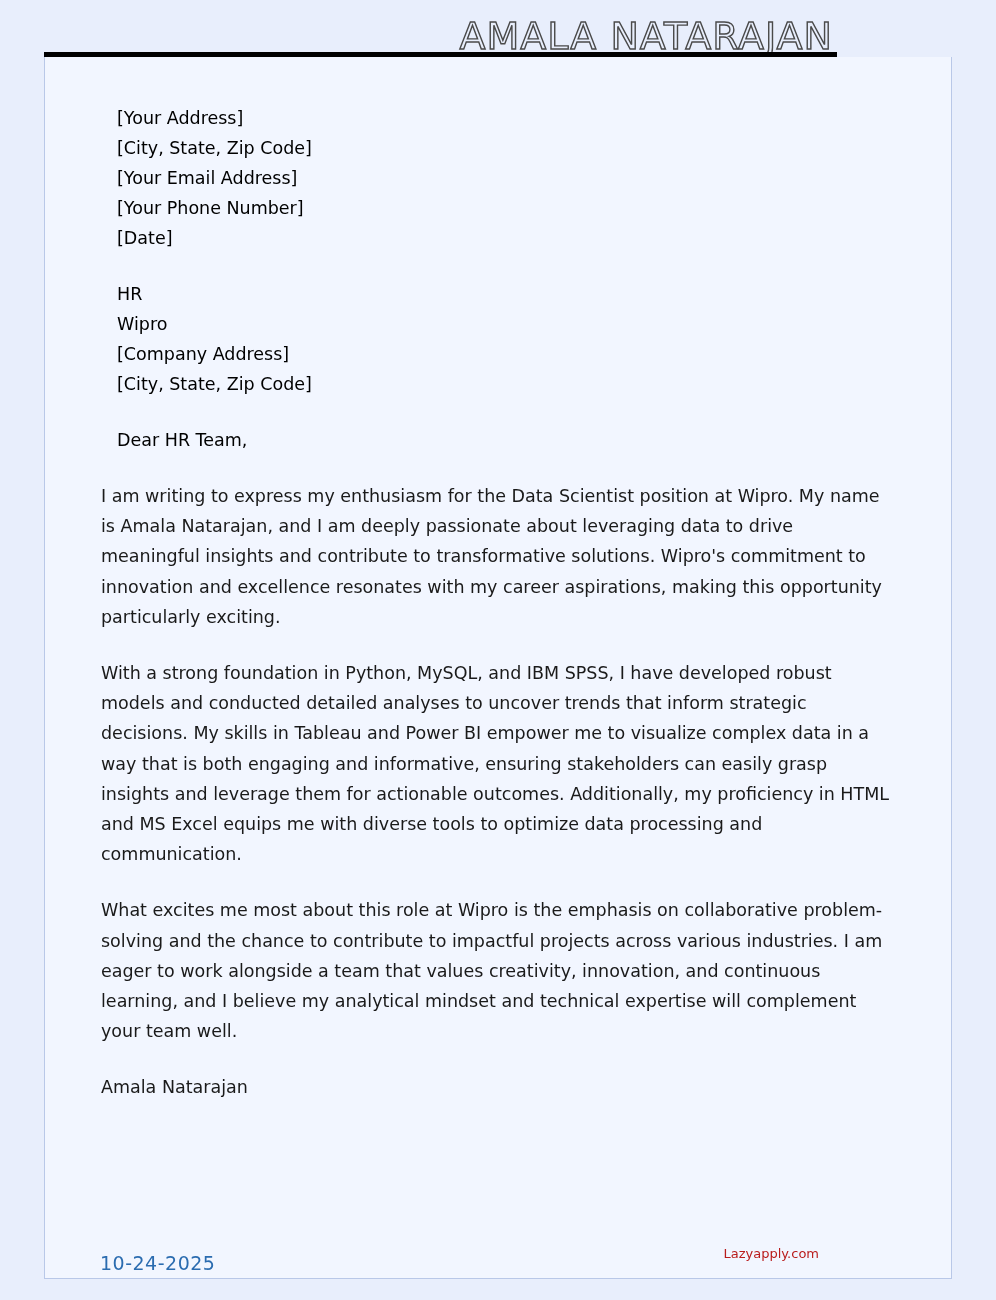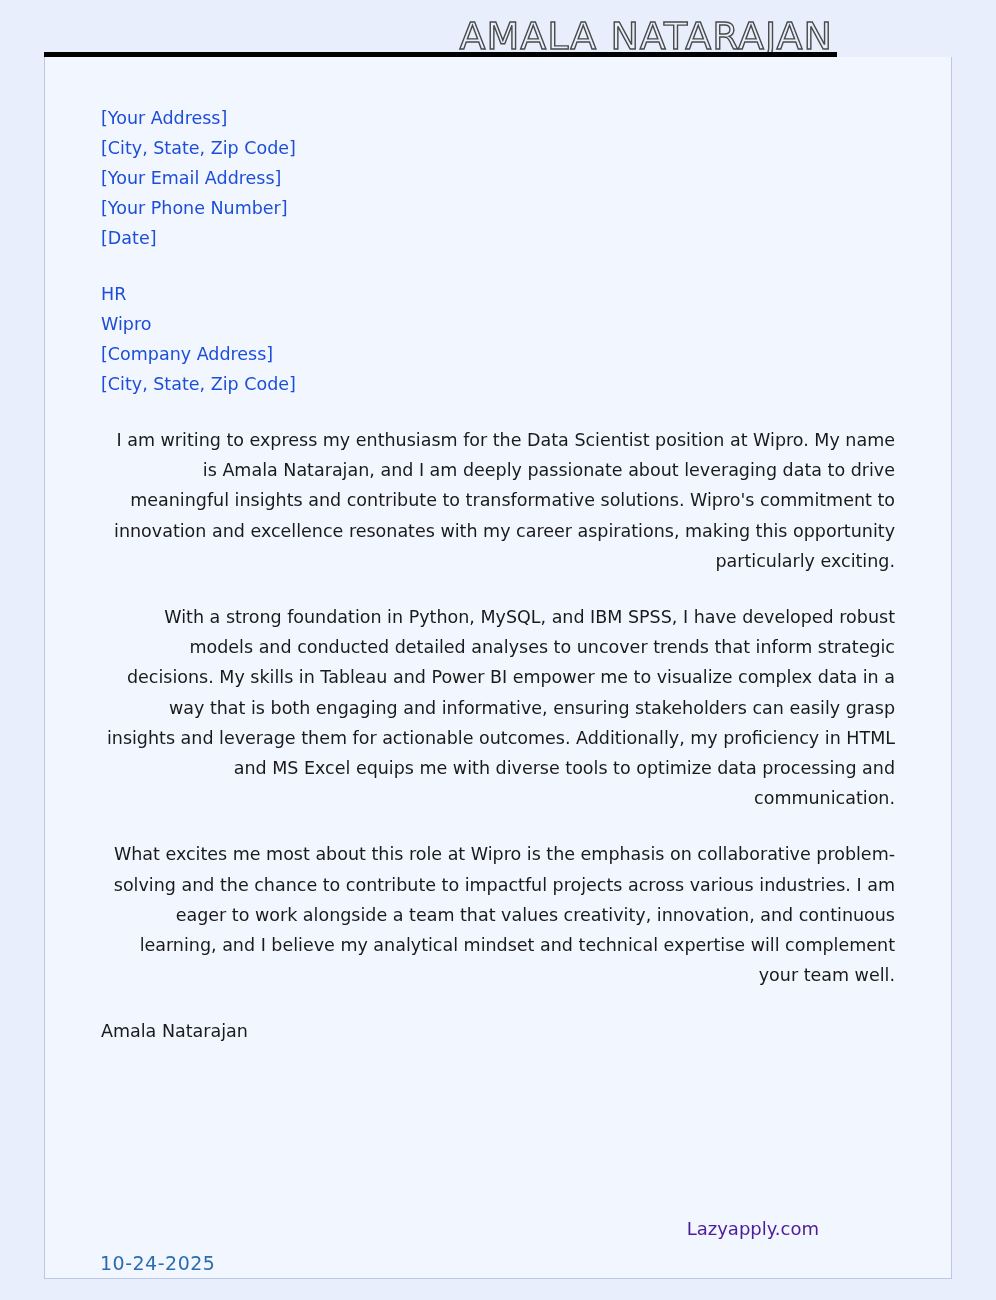--- a/index.html
+++ b/index.html
@@ -51,51 +51,51 @@
     border: 1px solid #b9c8e8;
     border-top: none;
     box-sizing: border-box;
   }
   .letter-inner {
     padding: 46px 56px 0 56px;
   }
   .block {
     font-size: 17.5px;
     line-height: 30px;
-    color: #1d4ed8;
-    margin: 0 0 26px 0;
+    color: #000000;
+    margin: 0 0 26px 16px;
     white-space: pre-line;
   }
   .para {
     font-size: 17.5px;
     line-height: 30.2px;
     color: #1a1a1a;
     margin: 0 0 26px 0;
-    text-align: right;
+    text-align: left;
   }
   .signature {
     font-size: 17.5px;
     line-height: 30px;
     color: #1a1a1a;
     margin: 0;
   }
   .footer-date {
     position: absolute;
     left: 100px;
     top: 1252px;
     font-size: 19px;
     color: #2b6cb0;
     letter-spacing: 0.5px;
   }
   .footer-brand {
     position: absolute;
     right: 62px;
-    top: 1218px;
-    font-size: 18px;
-    color: #4c1d95;
+    top: 1246px;
+    font-size: 13px;
+    color: #b91c1c;
   }
 </style>
 </head>
 <body>
 
 <div class="page">
 
   <div class="header-name">AMALA NATARAJAN</div>
 
   <div class="rule"></div>
@@ -107,20 +107,21 @@
 [City, State, Zip Code]
 [Your Email Address]
 [Your Phone Number]
 [Date]</div>
 
       <div class="block">HR
 Wipro
 [Company Address]
 [City, State, Zip Code]</div>
 
+      <div class="block">Dear HR Team,</div>
 
       <p class="para">I am writing to express my enthusiasm for the Data Scientist position at Wipro. My name is Amala Natarajan, and I am deeply passionate about leveraging data to drive meaningful insights and contribute to transformative solutions. Wipro's commitment to innovation and excellence resonates with my career aspirations, making this opportunity particularly exciting.</p>
 
       <p class="para">With a strong foundation in Python, MySQL, and IBM SPSS, I have developed robust models and conducted detailed analyses to uncover trends that inform strategic decisions. My skills in Tableau and Power BI empower me to visualize complex data in a way that is both engaging and informative, ensuring stakeholders can easily grasp insights and leverage them for actionable outcomes. Additionally, my proficiency in HTML and MS Excel equips me with diverse tools to optimize data processing and communication.</p>
 
       <p class="para">What excites me most about this role at Wipro is the emphasis on collaborative problem-solving and the chance to contribute to impactful projects across various industries. I am eager to work alongside a team that values creativity, innovation, and continuous learning, and I believe my analytical mindset and technical expertise will complement your team well.</p>
 
 
 
       <div class="signature">Amala Natarajan</div>

